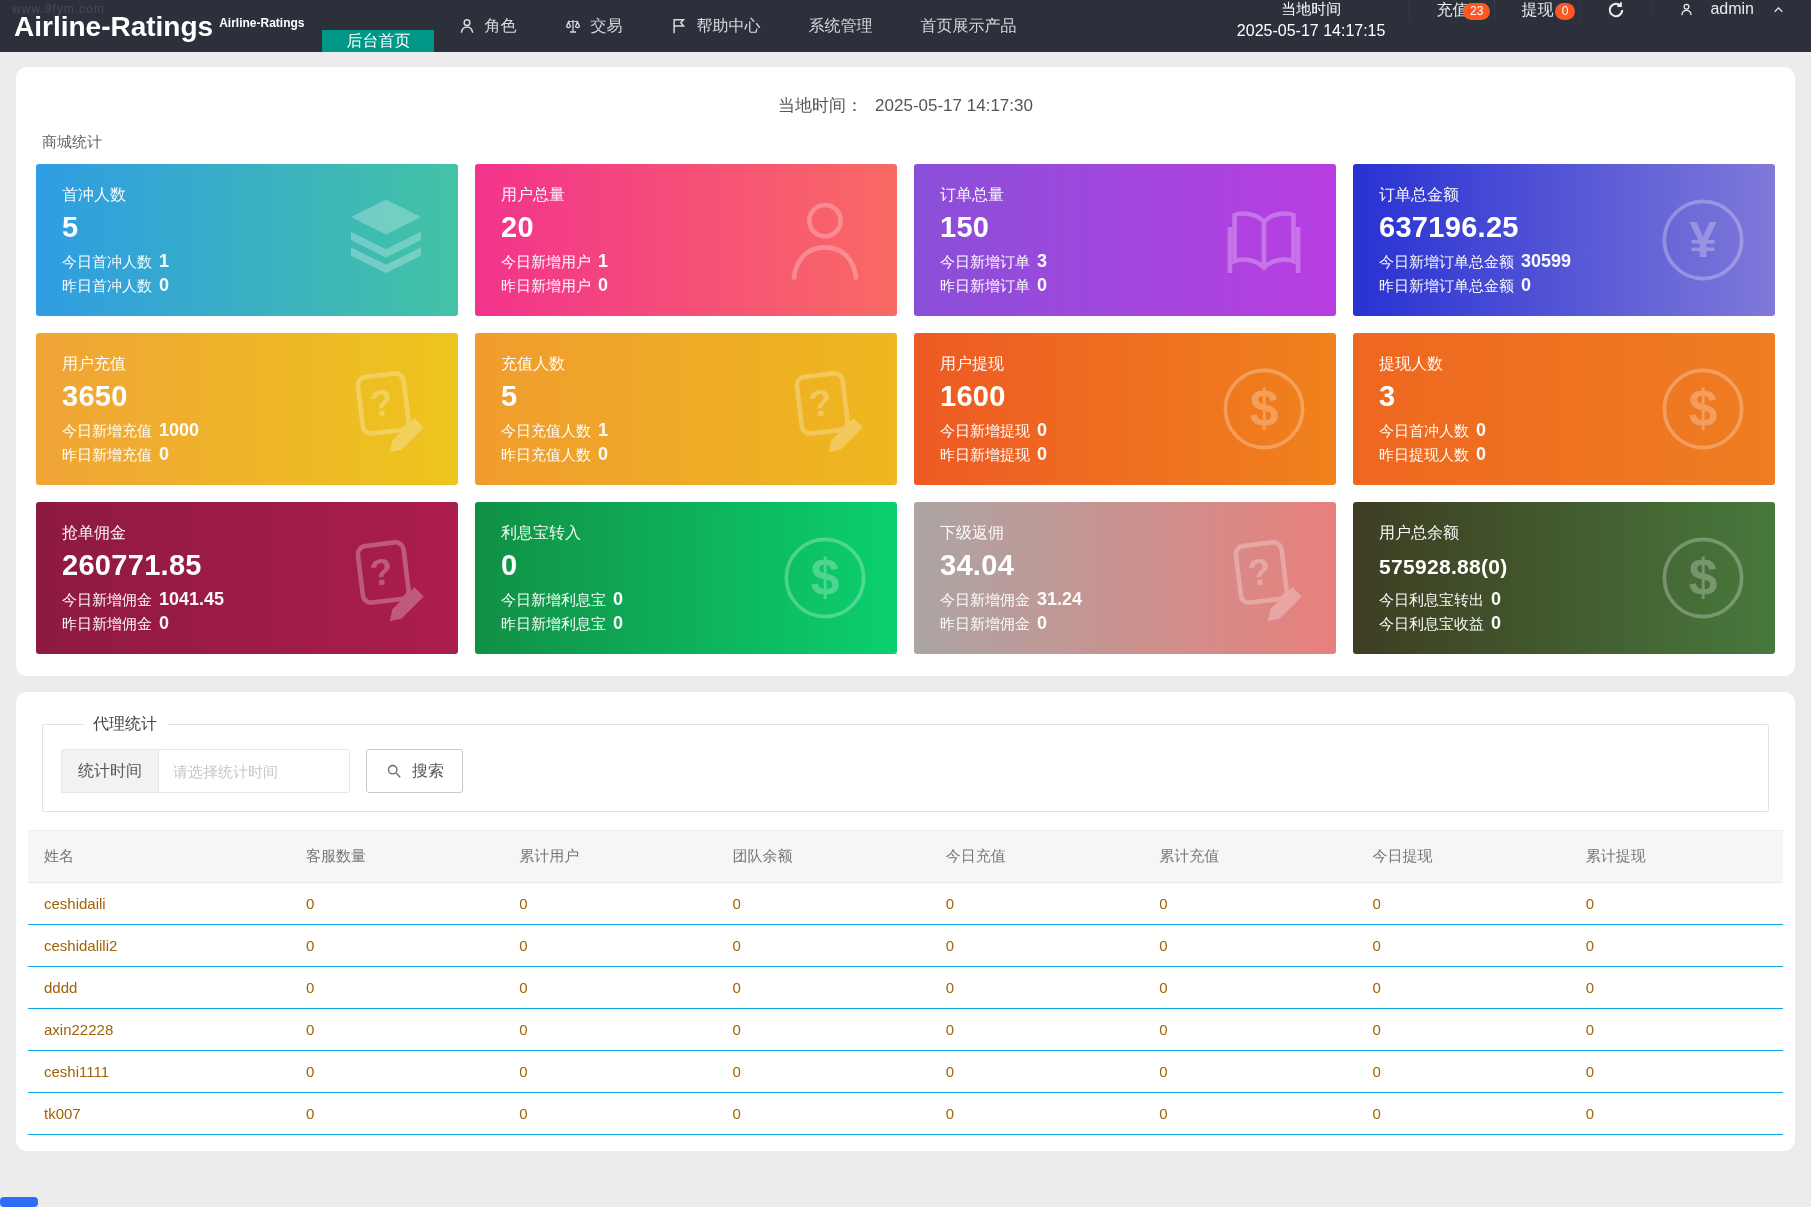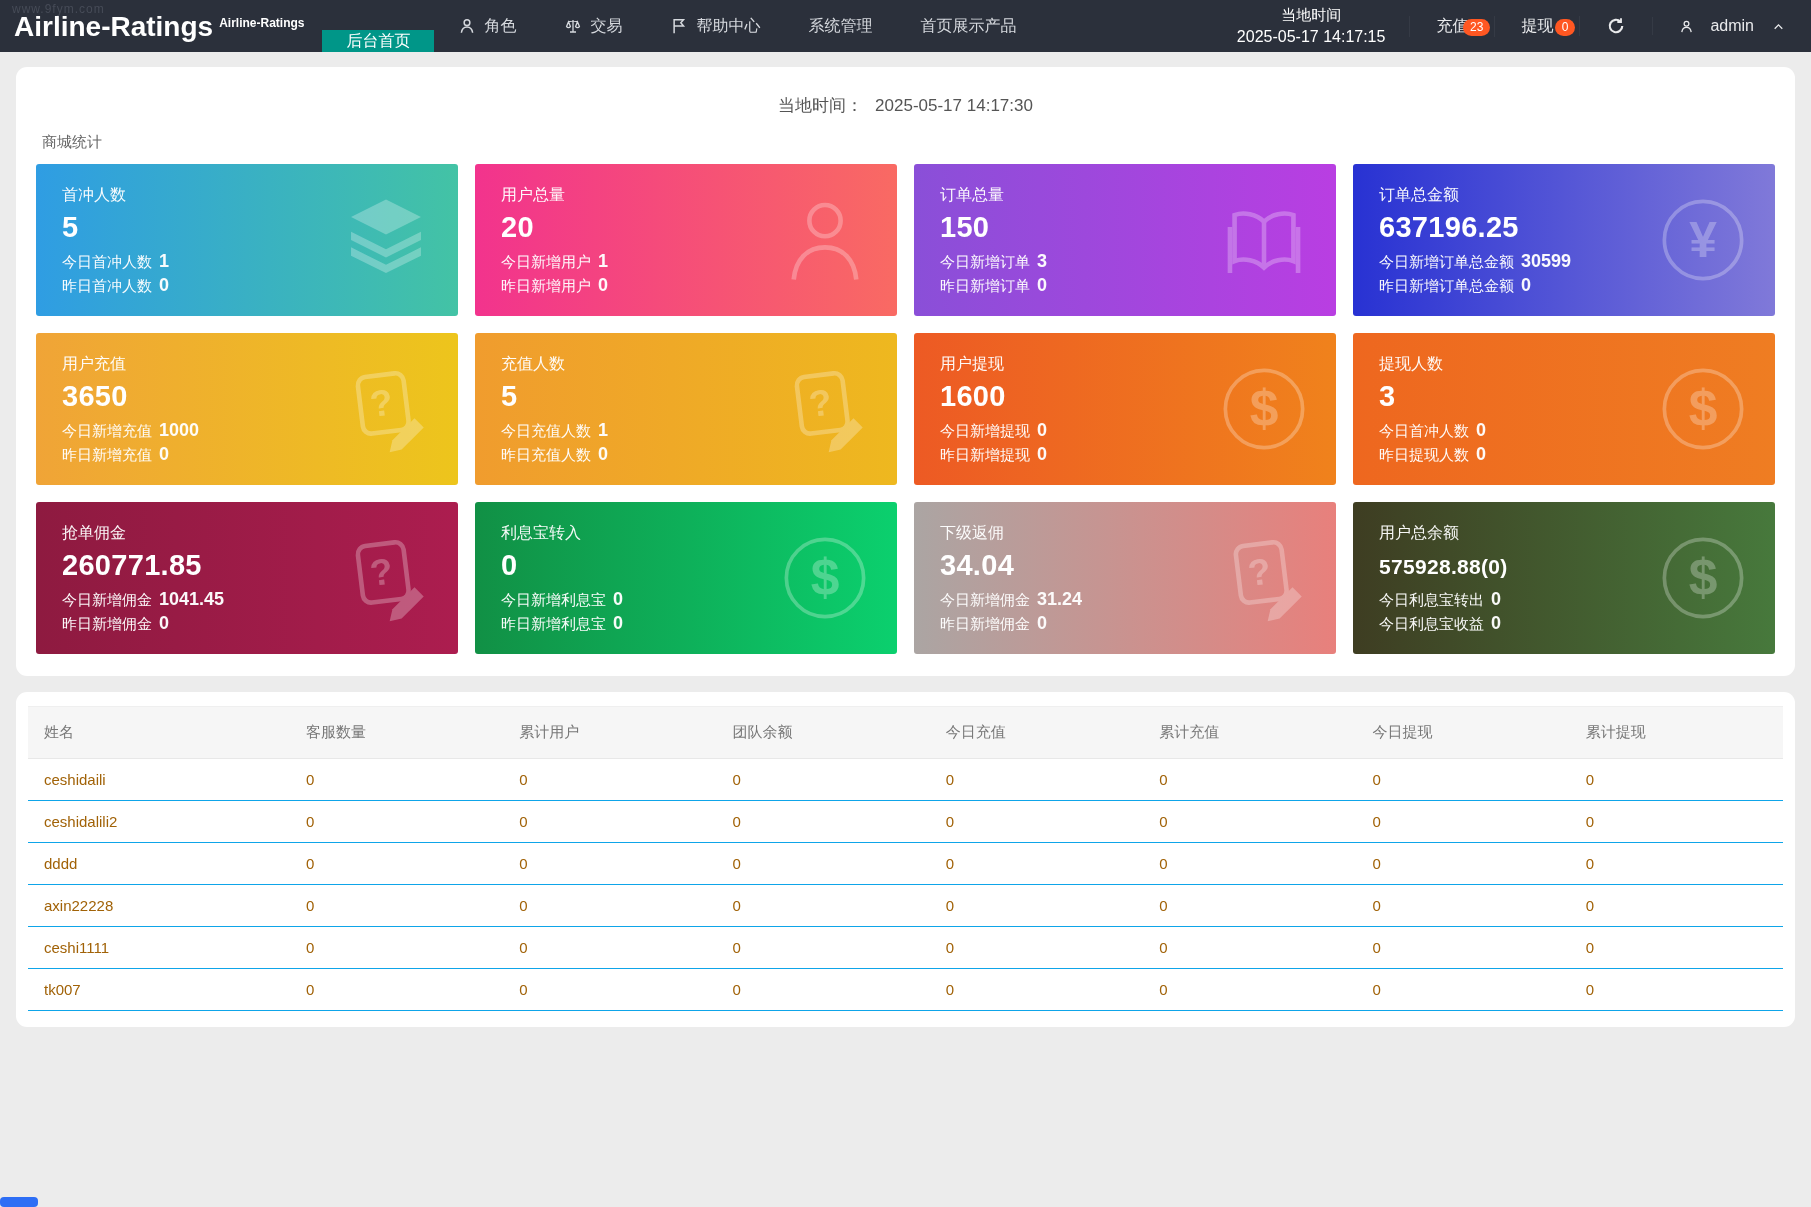--- a/index.html
+++ b/index.html
@@ -16,21 +16,21 @@
   
   .navbar { height:52px; background:#2b303b; display:flex; align-items:stretch; position:relative; color:#fff; }
   .logo { display:flex; align-items:flex-end; padding:8px 14px 8px 14px; cursor:pointer; }
   .logo .logo-main { font-size:28px; font-weight:600; color:#fff; line-height:34px; }
   .logo sup { font-size:12px; font-weight:700; color:#fff; margin-left:6px; transform:translateY(-14px); display:inline-block; }
   .menu { display:flex; align-items:stretch; margin-left:4px; }
   .menu-item { display:flex; align-items:center; gap:8px; padding:0 24px; font-size:16px; color:#d6d9de; cursor:pointer; text-decoration:none; }
   .menu-item.active { color:#fff; }
   .mi-icon { width:18px; height:18px; display:inline-flex; }
   .mi-icon svg { width:100%; height:100%; }
-  .nav-right { margin-left:auto; display:flex; align-items:center; }
+  .nav-right { margin-left:auto; display:flex; align-items:flex-start; }
   .time-block { display:flex; flex-direction:column; justify-content:center; text-align:center; padding:0 24px; gap:3px; }
   .time-block .tb-label { font-size:15px; color:#fff; }
   .time-block .tb-value { font-size:16px; color:#fff; }
   .nav-item { display:flex; align-items:center; padding:0 26px; font-size:16px; color:#e9eaec; position:relative; cursor:pointer; border-left:1px solid rgba(255,255,255,.05); }
   .badge { position:absolute; top:3px; right:4px; background:#ff5722; color:#fff; font-size:12px; line-height:13px; padding:2px 7px; border-radius:9px; }
   .nav-icon { width:20px; height:20px; display:inline-flex; }
   .nav-icon svg { width:100%; height:100%; }
   .user-item { gap:16px; }
   .user-item .nav-icon { width:15px; height:15px; }
   .chev { width:13px; height:13px; display:inline-flex; margin-left:2px; }
@@ -290,20 +290,38 @@
           <div class="card-line"><span>今日利息宝收益</span><b>0</b></div>
           <div class="card-icon"><svg viewBox="0 0 100 100" fill="none" stroke="currentColor" stroke-width="4">
               <circle cx="50" cy="50" r="42"></circle>
               <text x="50" y="69" text-anchor="middle" font-size="56" font-weight="bold" fill="currentColor" stroke="none" font-family="Liberation Sans, sans-serif">$</text>
             </svg></div>
         </article>
       </div>
   </section>
 
   <section class="panel panel-agent">
+    <fieldset>
+      <legend>代理统计</legend>
+      <div class="filter-row">
+        <div class="input-group">
+          <span class="ig-label">统计时间</span>
+          <input class="ig-input" type="text" placeholder="请选择统计时间" style="">
+        </div>
+        <button class="search-btn">
+          <span class="s-icon" id="search-icon-slot">
+              <svg viewBox="0 0 24 24" fill="none" stroke="currentColor" stroke-width="1.8">
+                <circle cx="10.3" cy="10.3" r="5.6"></circle>
+                <path d="M14.8 14.8l5.4 5.4"></path>
+              </svg>
+            </span>
+          <span>搜索</span>
+        </button>
+      </div>
+    </fieldset>
     <table>
       <colgroup>
           <col class="c-name">
           <col>
           <col>
           <col>
           <col>
           <col>
           <col>
           <col>

